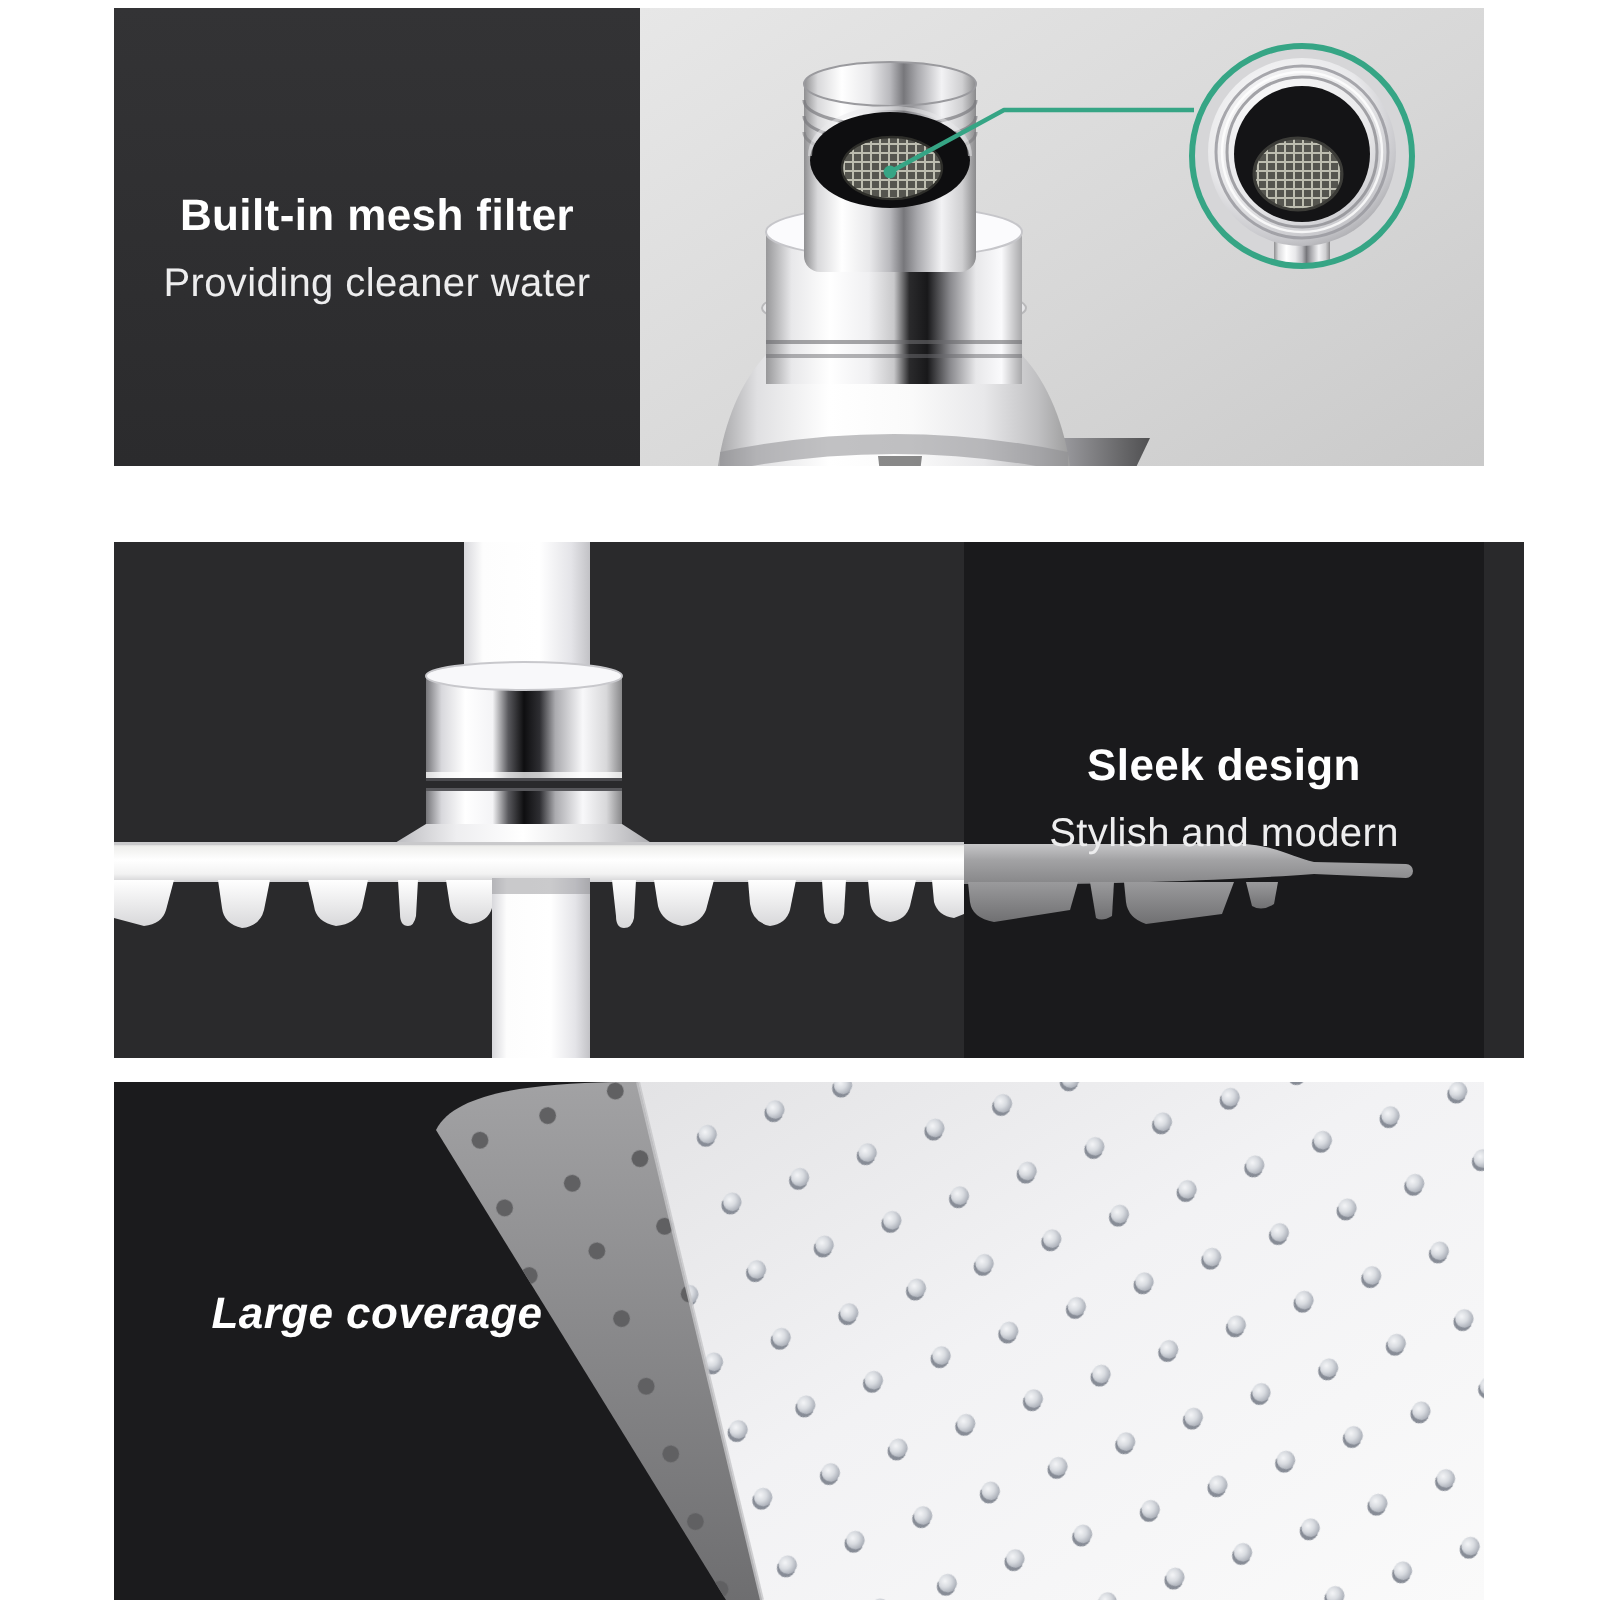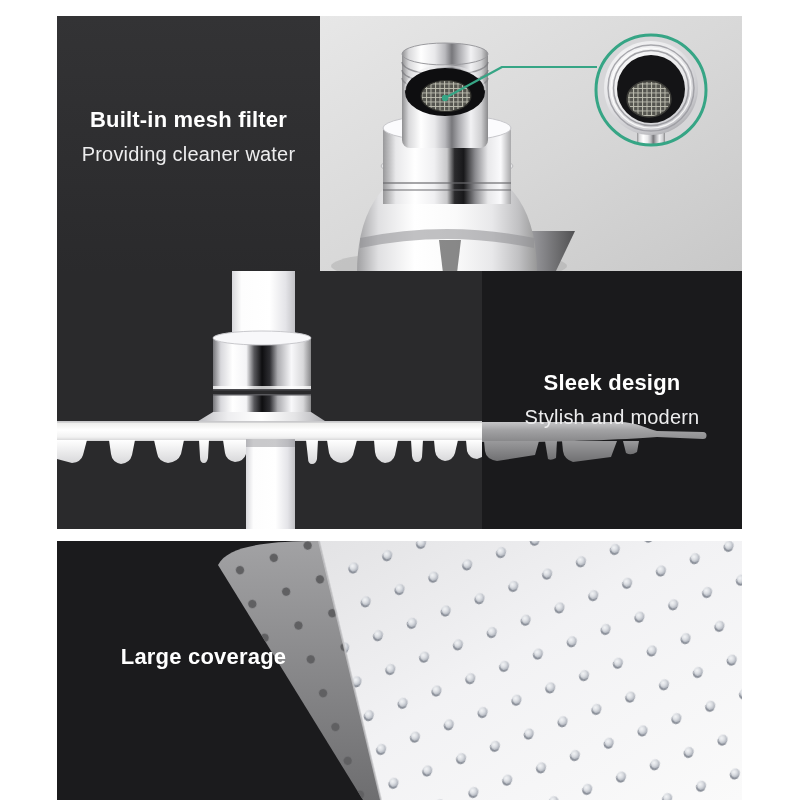--- a/index.html
+++ b/index.html
@@ -1,28 +1,28 @@
 <!DOCTYPE html>
 <html><head>
 <meta charset="utf-8">
 <style>
   html,body{margin:0;padding:0;background:#ffffff;}
   .canvas{position:relative;width:800px;height:800px;background:#ffffff;overflow:hidden;
           font-family:"Liberation Sans","DejaVu Sans",sans-serif;}
   .panel{position:absolute;left:57px;width:685px;overflow:hidden;}
-  #panel-1{top:16px;height:257px;background:#b91c1c;}
-  #panel-2{top:271px;height:258px;background:#29292b;}
+  #panel-1{top:4px;height:229px;background:#b91c1c;}
+  #panel-2{top:271px;height:258px;background:#29292b;padding-left:20px;}
   #panel-3{top:541px;height:259px;background:#1b1b1d;}
   .panel svg{position:absolute;left:0;top:0;display:block;}
   .caption{position:absolute;text-align:center;color:#ffffff;z-index:5;}
   .caption .t{font-size:22px;font-weight:700;letter-spacing:.2px;line-height:1.25;}
   .caption .s{font-size:20px;font-weight:400;color:#ededee;margin-top:9px;letter-spacing:.2px;}
   #cap-1{left:0;width:263px;top:90px;}
   #cap-2{left:425px;width:260px;top:98px;}
-  #cap-3{left:15px;width:263px;top:102px;}
+  #cap-3{left:0;width:263px;top:102px;font-style:italic;}
 </style>
 </head>
 <body>
 
 <div class="canvas">
 
   <div class="panel" id="panel-1">
     <svg width="685" height="257" viewBox="0 0 685 257">
       <defs>
         <linearGradient id="photoBg" x1="0" y1="0" x2="1" y2="1">

